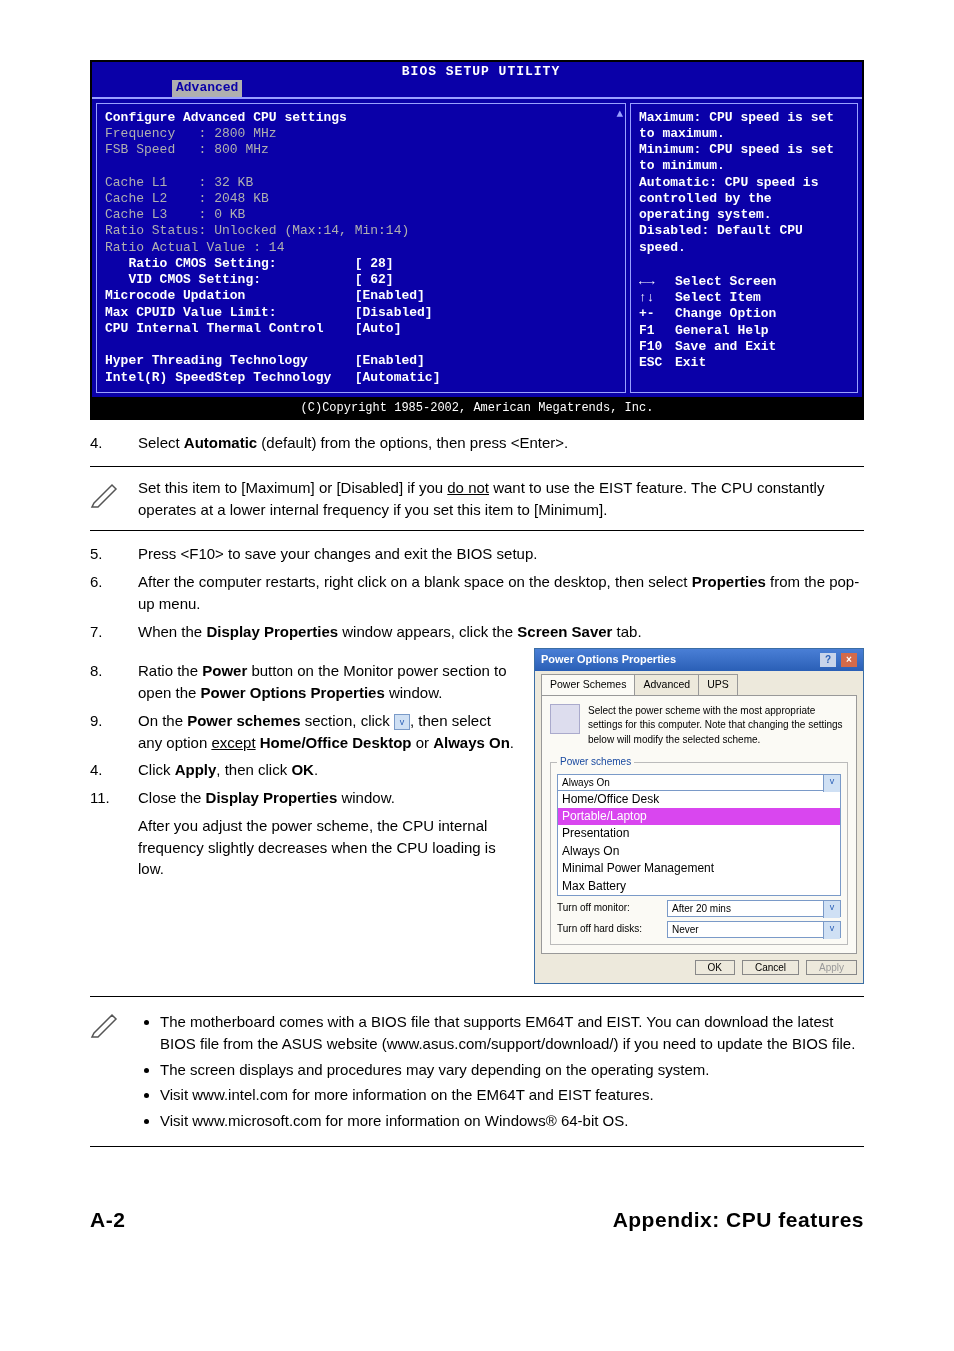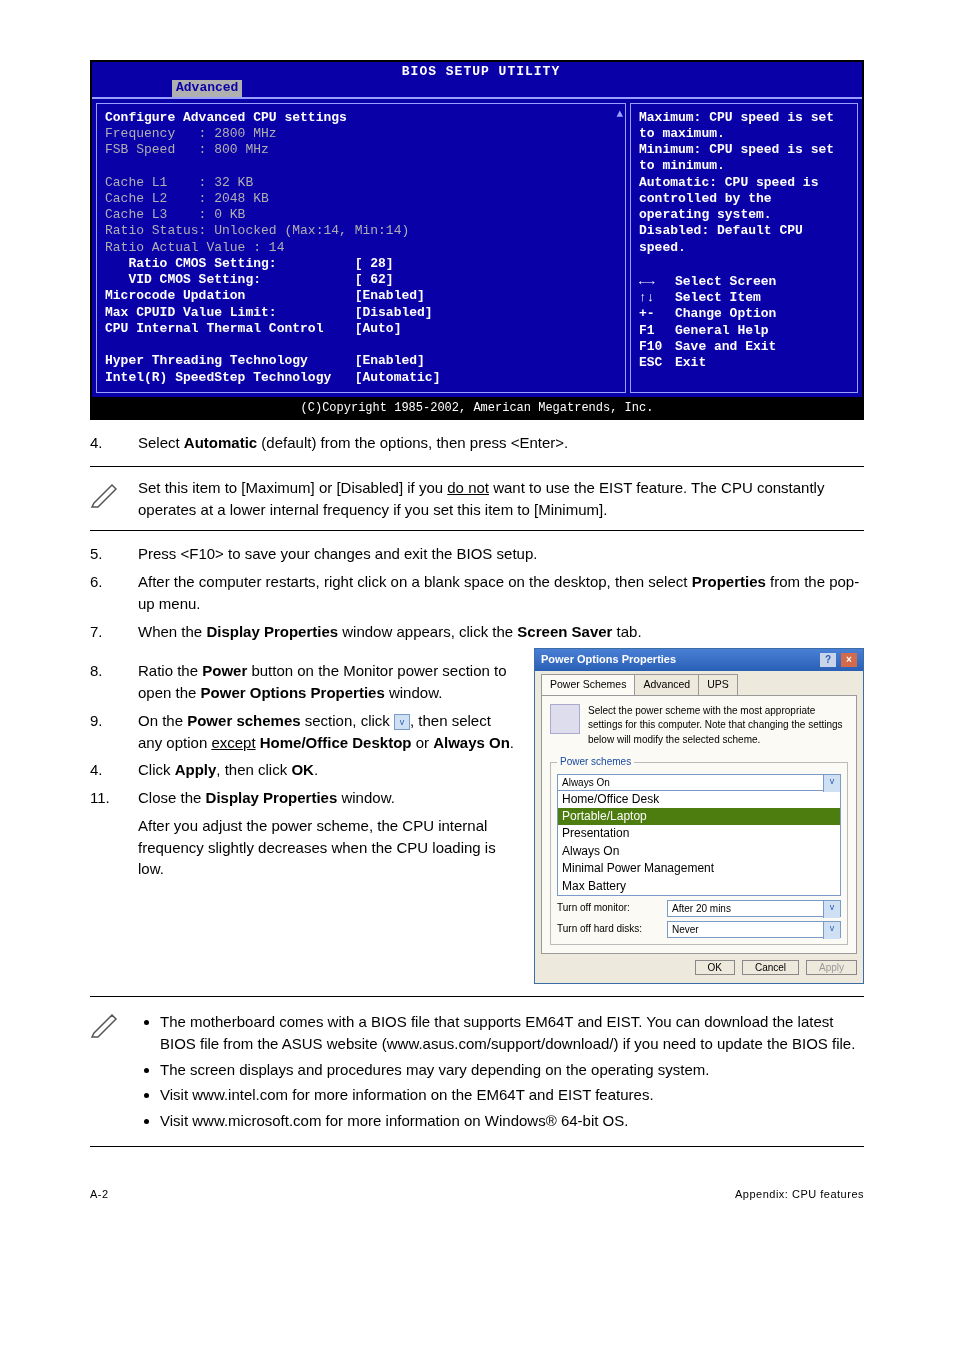--- a/index.html
+++ b/index.html
@@ -142,34 +142,34 @@
   .win-pane .sel .v { padding:1px 4px; display:block;}
   .win-pane .sel .dd {
     position:absolute; right:0; top:0; width:16px; height:17px;
     background:#cfe0f4; border-left:1px solid #7a9ac8; text-align:center;
     font-size:9px; color:#2a5fb6;
   }
   .win-pane .drop {
     border:1px solid #7a9ac8; border-top:none; background:#fff; font-size:12px;
   }
   .win-pane .drop div { padding:0 4px; }
-  .win-pane .drop .hl { background:#4d7c0f; color:#fff; }
+  .win-pane .drop .hl { background:#d946ef; color:#fff; }
   .win-pane .row2 { display:flex; align-items:center; margin-top:4px; font-size:10px;}
   .win-pane .row2 .lbl { width:110px;}
   .win-pane .row2 .sel { flex:1;}
   .win-btns { text-align:right; padding: 0 6px 8px 6px;}
   .win-btns button {
     font-size:10px; padding:1px 12px; margin-left:4px; border:1px solid #888;
     background:#ede9dc;
   }
   .win-btns button.dis { color:#999; }
   
   .footer {
     display:flex; justify-content:space-between;
-    font-weight:normal; margin-top: 40px; font-size:11px;
+    font-weight:bold; margin-top: 58px; font-size:21px;
     letter-spacing:0.5px;
   }
   .dropdown-icon-inline {
     display:inline-block; width:14px; height:14px; background:#cfe0f4;
     border:1px solid #7a9ac8; vertical-align:middle; text-align:center;
     font-size:9px; color:#2a5fb6; line-height:14px;
   }
 </style>
 </head>
 <body>

